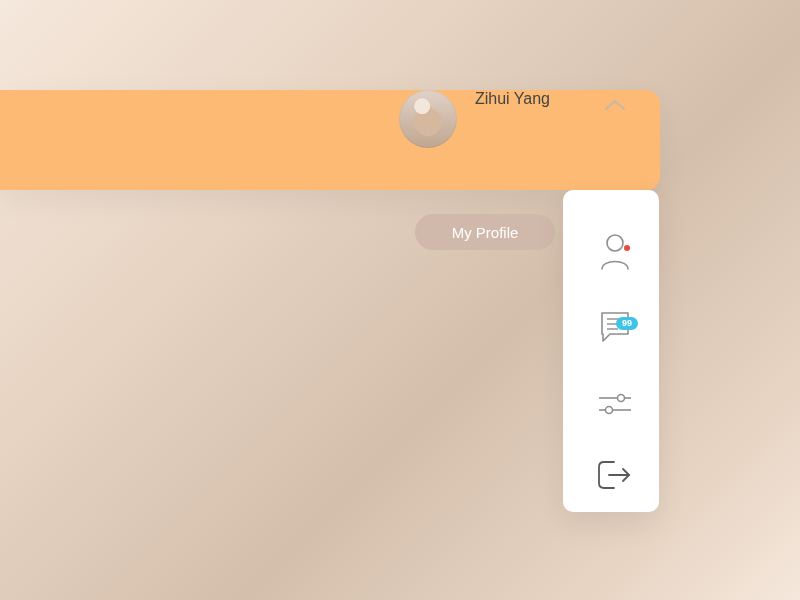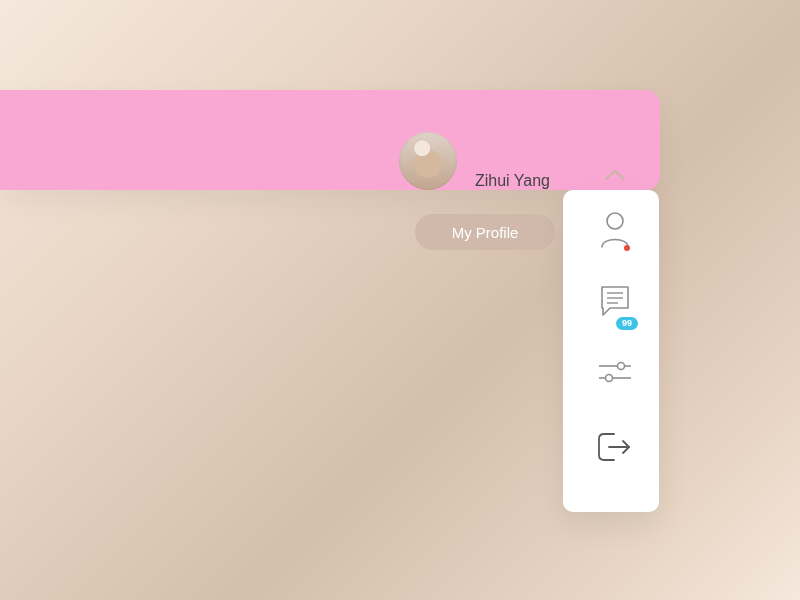--- a/index.html
+++ b/index.html
@@ -11,25 +11,25 @@
     overflow: hidden;
     position: relative;
   }
 
   .header-card {
     position: absolute;
     top: 90px;
     left: 0;
     width: 660px;
     height: 100px;
-    background: #f9a8d4;
+    background: #fdba74;
     border-radius: 0 14px 14px 0;
     box-shadow: 0 10px 30px rgba(0,0,0,0.06);
     display: flex;
-    align-items: flex-end;
+    align-items: flex-start;
     justify-content: flex-end;
     padding-right: 30px;
   }
 
   .avatar {
     width: 58px;
     height: 58px;
     border-radius: 50%;
     background: radial-gradient(circle at 40% 28%, #f3e6db 0 14%, transparent 15%),
                 radial-gradient(circle at 50% 55%, #d6b89f 0 32%, transparent 33%),
@@ -66,21 +66,21 @@
     flex-direction: column;
     align-items: center;
     justify-content: space-around;
     padding: 14px 0;
   }
 
   .menu-item {
     width: 100%;
     height: 60px;
     display: flex;
-    align-items: flex-start;
+    align-items: flex-end;
     justify-content: center;
     cursor: pointer;
     position: relative;
     padding-left: 8px;
   }
 
   .tooltip {
     position: absolute;
     top: 214px;
     left: 415px;

